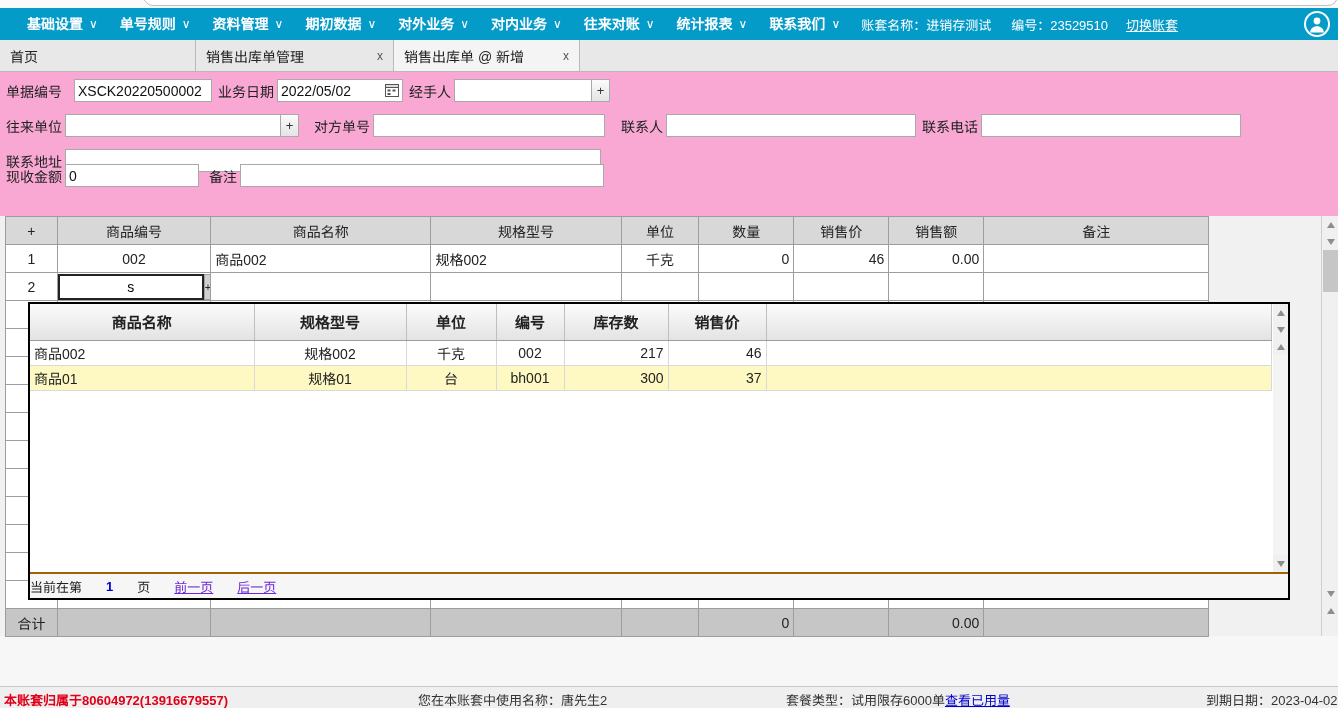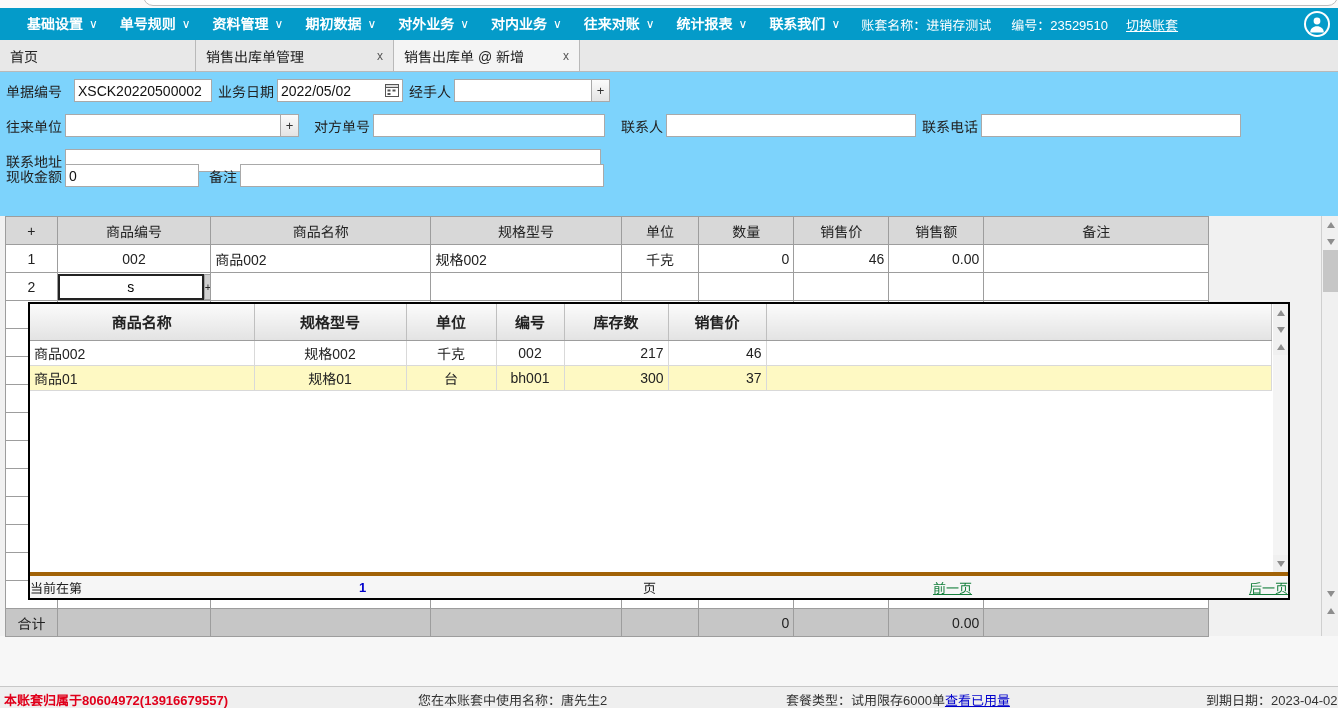--- a/index.html
+++ b/index.html
@@ -71,21 +71,21 @@
   .tab.t2   { width: 198px; }
   .tab.t3   { width: 186px; background: #f4f4f4; }
   .tab .tclose {
     font-size: 12px; color: #555; padding-left: 12px; cursor: pointer;
   }
   .tab-spacer { flex: 1; background: #e8e8e8; }
 
   
   .formarea {
     position: absolute; left: 0; top: 72px; width: 1338px; height: 144px;
-    background: #7dd3fc;
+    background: #f9a8d4;
   }
   .frow { position: absolute; display: flex; align-items: center; }
   .flabel { font-size: 14px; color: #222; white-space: nowrap; }
   .finput {
     border: 1px solid #a9a9a9; background: #fff; height: 23px;
     font-family: "Liberation Sans", sans-serif; font-size: 14px;
     padding: 0 3px; color: #111; outline: none;
   }
   .fbtn {
     width: 18px; height: 23px; border: 1px solid #a9a9a9; border-left: none;
@@ -176,26 +176,26 @@
   .pop-body {
     position: absolute; left: 0; top: 0; width: 1243px; height: 268px;
     overflow: hidden;
   }
   .pop-vscroll {
     position: absolute; right: 0; top: 0; width: 15px; height: 268px;
     background: #f4f4f4;
   }
   .pop-foot {
     position: absolute; left: 0; bottom: 0; width: 1258px; height: 26px;
-    background: #f6f6f6; border-top: 4px solid #a16207;
-    display: flex; align-items: center; justify-content: space-between;
-    gap: 0; font-size: 13px;
+    background: #f6f6f6; border-top: 2px solid #a16207;
+    display: flex; align-items: center; justify-content: flex-start;
+    gap: 24px; font-size: 13px;
   }
   .pop-foot .pgnum { color: #0000cc; font-weight: bold; }
-  .pop-foot a { color: #15803d; text-decoration: underline; cursor: pointer; }
+  .pop-foot a { color: #6d28d9; text-decoration: underline; cursor: pointer; }
 
   
   .toolbar {
     position: absolute; left: 0; top: 636px; width: 1338px; height: 50px;
     background: #f1f1f1;
   }
   .chk-wrap {
     position: absolute; left: 14px; top: 14px;
     display: flex; align-items: center; gap: 2px; font-size: 14px;
   }

